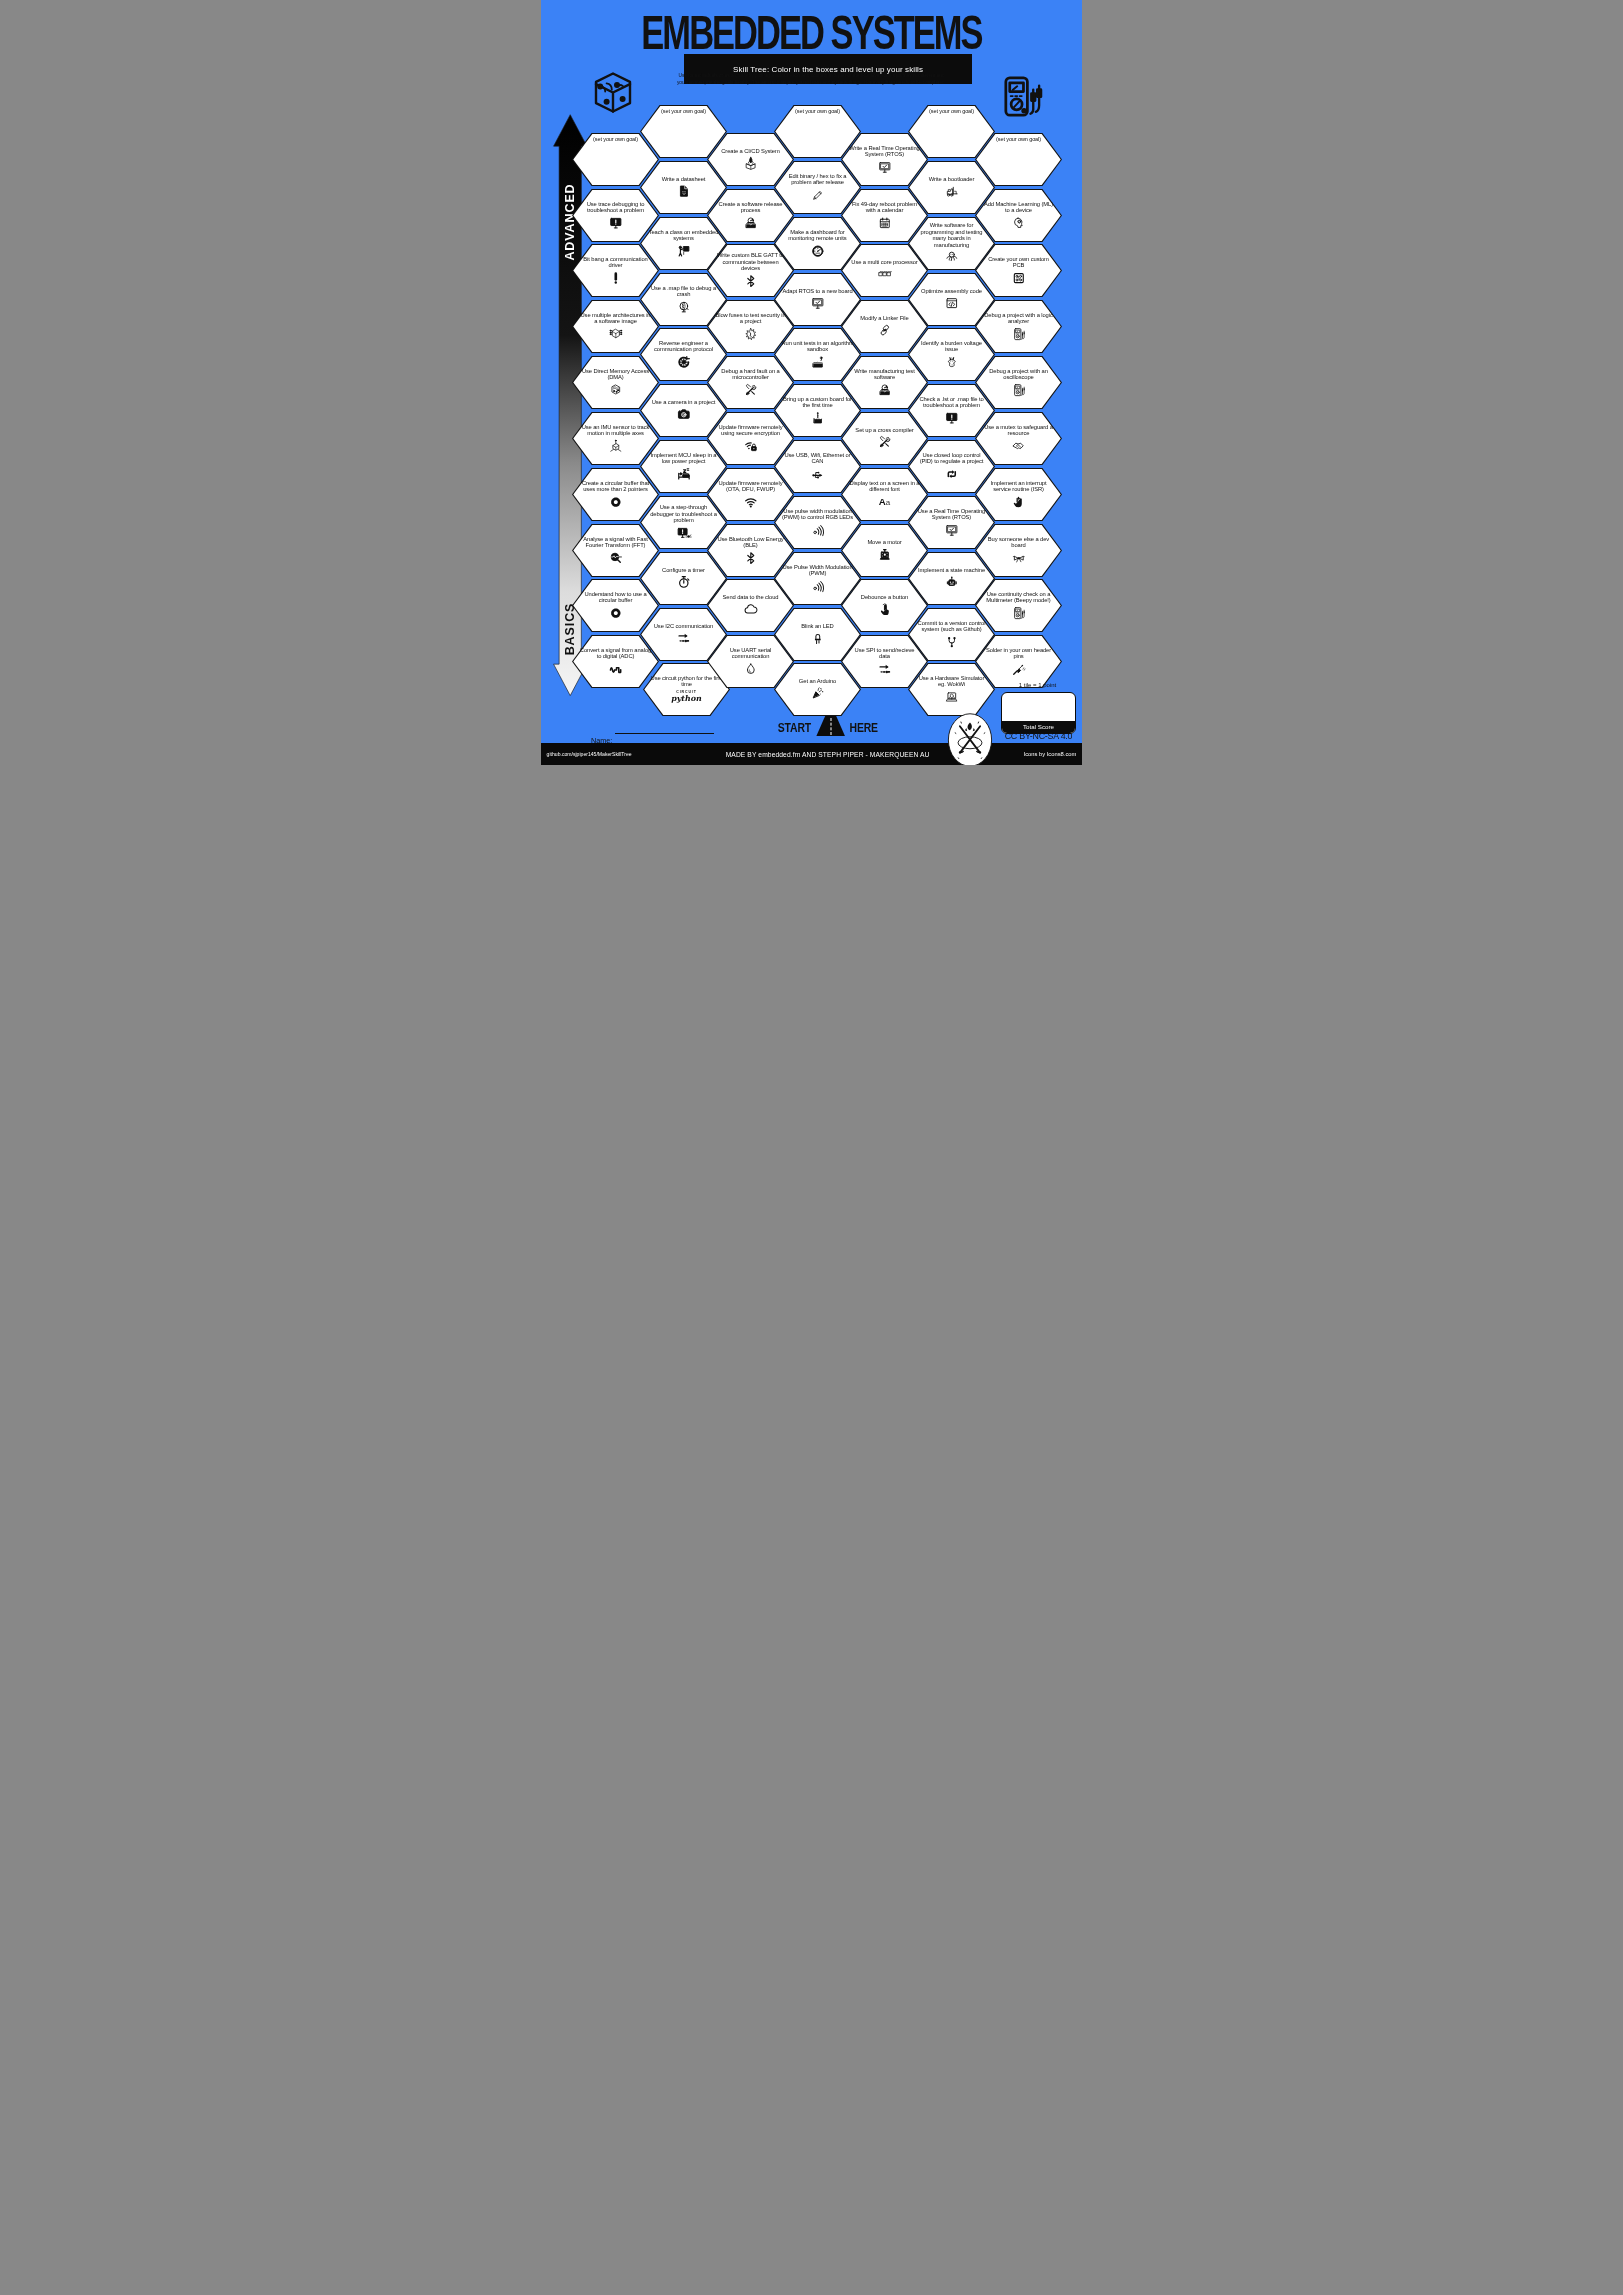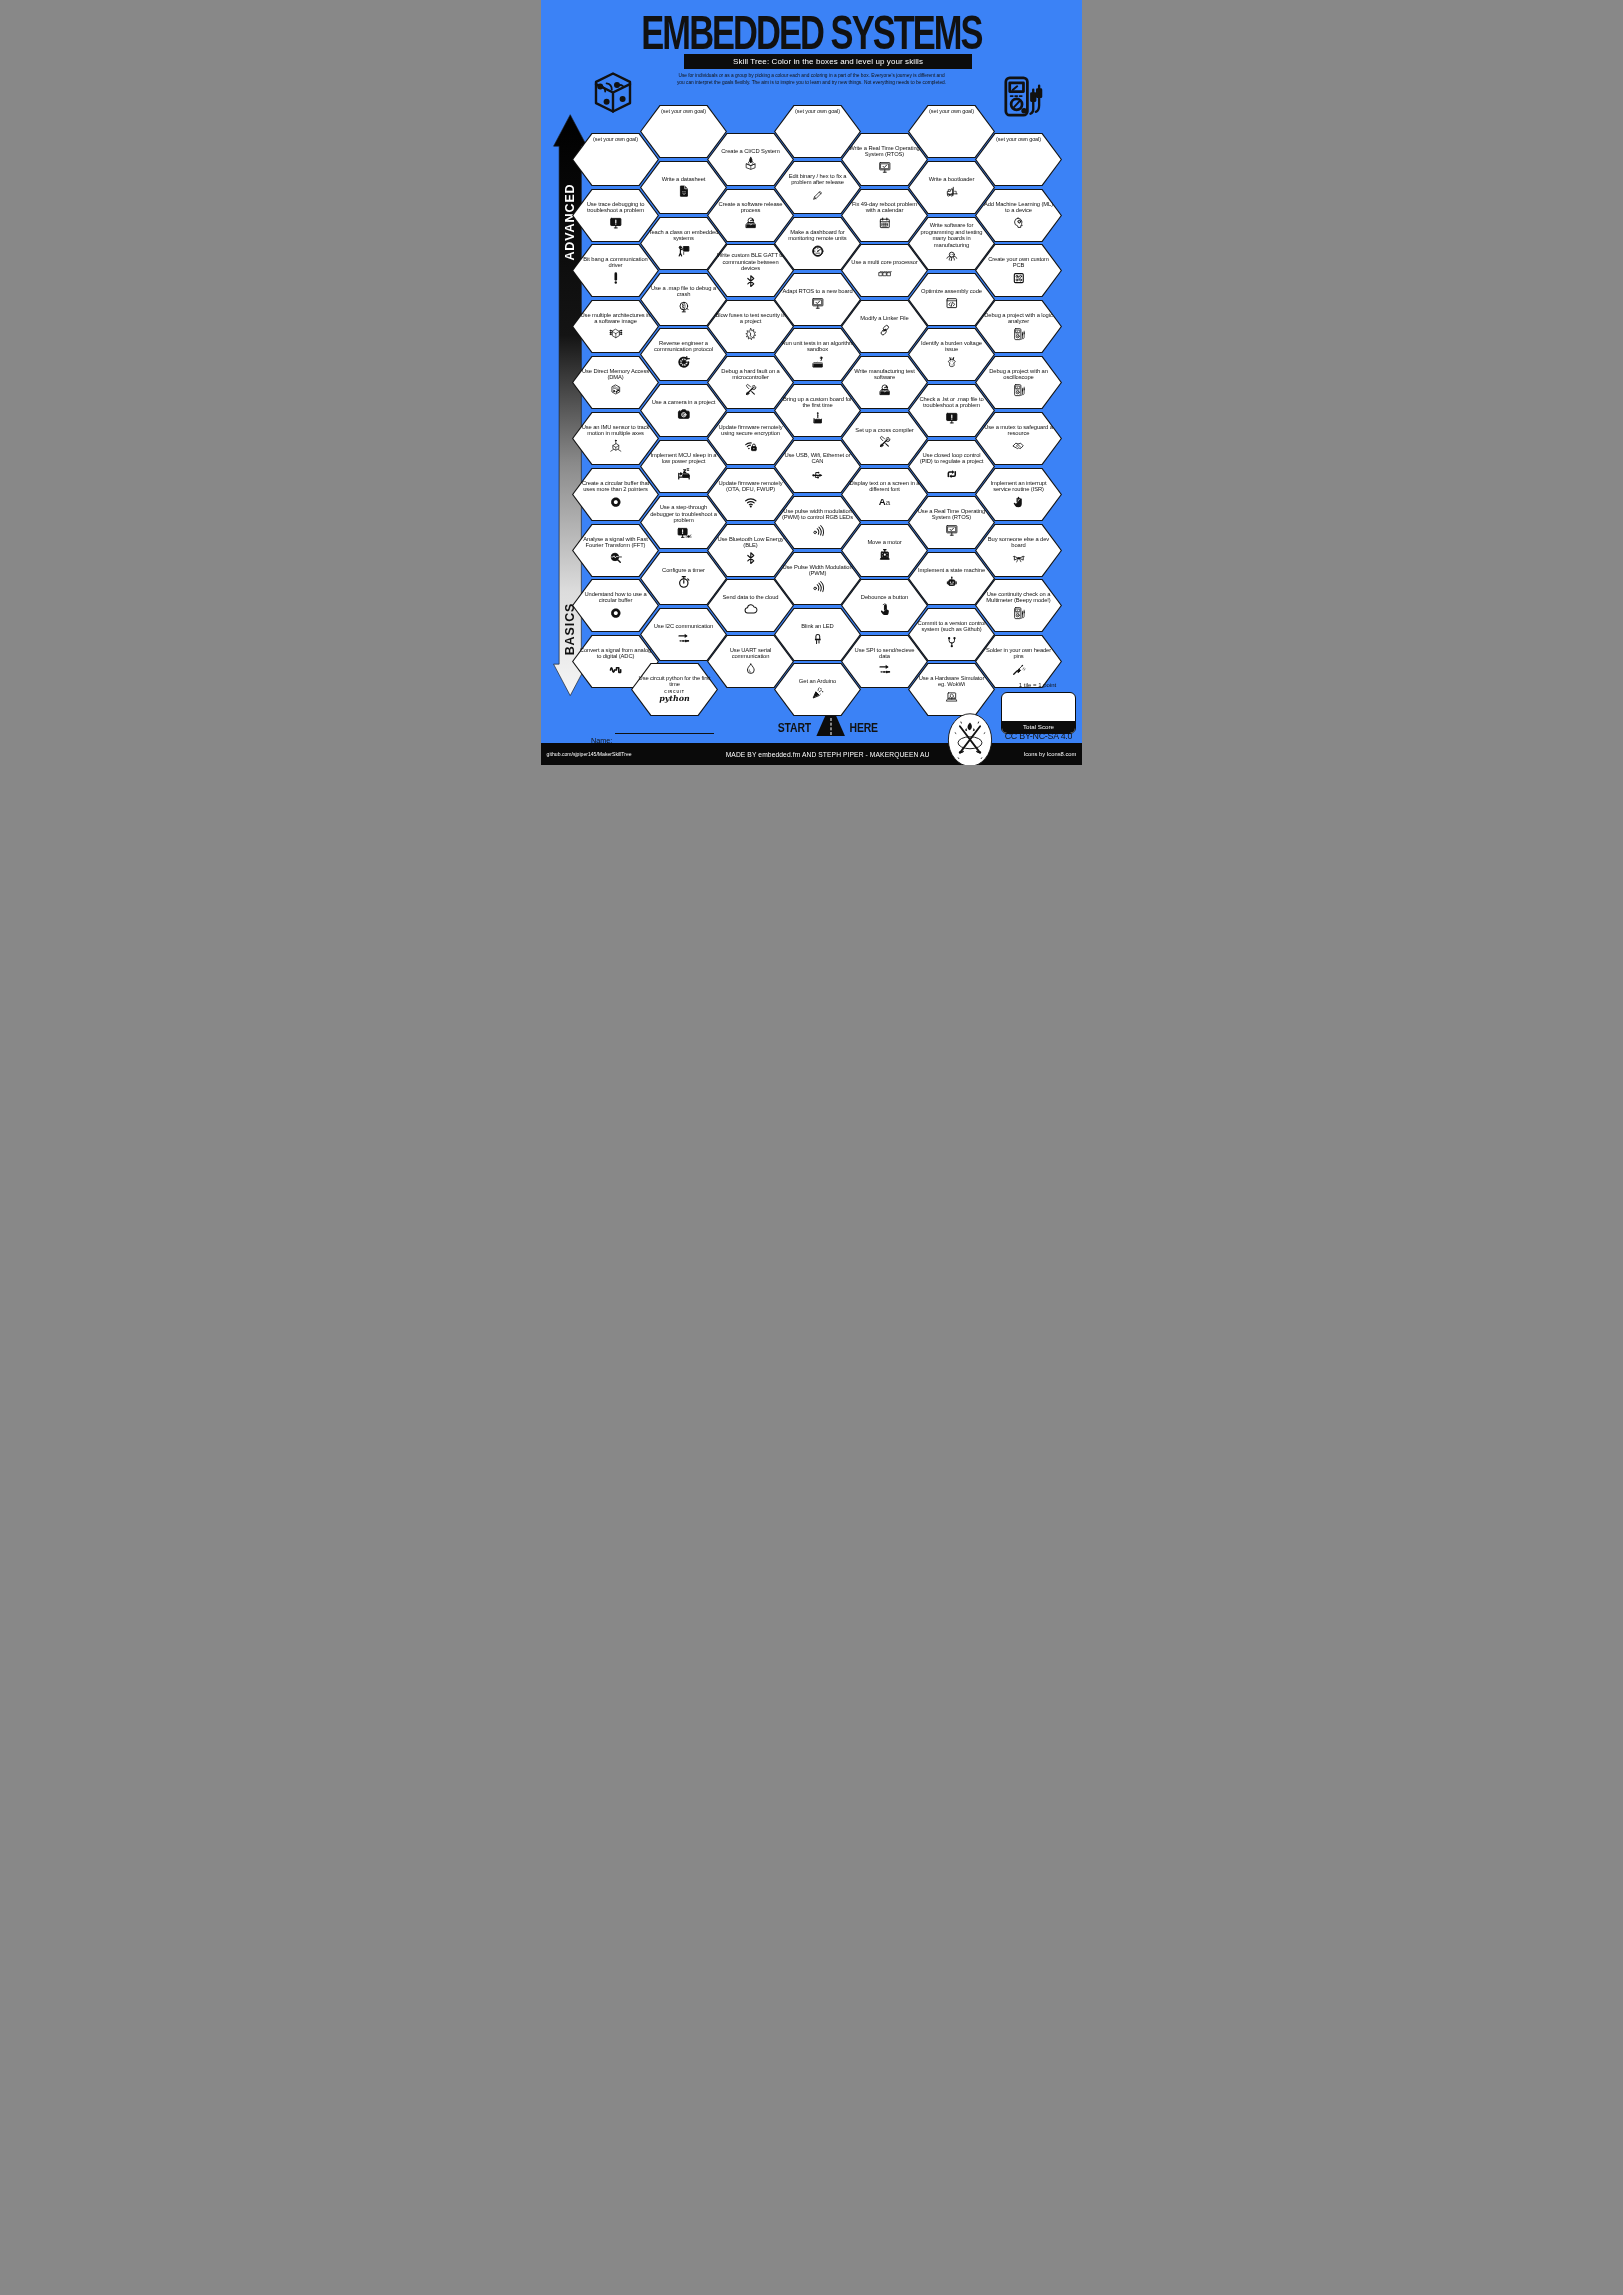--- a/index.html
+++ b/index.html
@@ -1,21 +1,21 @@
 <!DOCTYPE html>
 <html style="font-size:7.4px"><head>
 <meta charset="utf-8">
 <style>
   html,body{margin:0;padding:0;background:#888;}
   .page{position:relative;width:541px;height:765px;margin:0 auto;background:#3b82f6;
         font-family:"Liberation Sans",sans-serif;color:#111;overflow:hidden;}
   
   .title{position:absolute;left:0;right:0;top:4.6px;text-align:center;font-weight:bold;
          font-size:41px;letter-spacing:-2.3px;transform:scale(.84,1.18);transform-origin:top center;white-space:nowrap;}
-  .banner{position:absolute;left:143px;top:54px;width:288px;height:15px;background:#0c0c0c;color:#fff;
+  .banner{position:absolute;left:143px;top:54px;width:288px;height:30px;background:#0c0c0c;color:#fff;
           display:flex;align-items:center;justify-content:center;font-size:8px;letter-spacing:0.1px;}
   .desc{position:absolute;left:135px;top:72px;width:271px;text-align:center;font-size:4.8px;line-height:1.55;}
   .logo{position:absolute;}
   .logo svg{width:100%;height:100%;}
   #logo-cube{left:48px;top:66px;width:48px;height:53px;}
   #logo-meter{left:457px;top:69px;width:47px;height:55px;}
   
   #axis-arrow{position:absolute;left:3.7px;top:111px;}
   .vlabel{position:absolute;width:148px;text-align:center;transform:rotate(-90deg);
           font-weight:bold;font-size:12.5px;letter-spacing:0.9px;}
@@ -385,21 +385,21 @@
               <path d="M13.5 4.8l5 3.5-5 3.5z" fill="currentColor" stroke="none"></path>
               <path d="M5 16.6h13.5" stroke-width="1"></path>
               <circle cx="6.8" cy="16.6" r="1.1" fill="currentColor" stroke="none"></circle>
               <circle cx="10.8" cy="16.6" r="1.6" fill="currentColor" stroke="none"></circle>
               <circle cx="15.3" cy="16.6" r="2.1" fill="currentColor" stroke="none"></circle>
               <path d="M18.2 16.6h1.6" stroke-width="2.6"></path>
             </svg>
           </span>
         </div>
       </div>
-      <div class="hex" style="left: 90px; top: 663px;">
+      <div class="hex" style="left: 102px; top: 663px;">
         <div class="hb"></div>
         <div class="hf"></div>
       <div class="hc">
           <span class="lbl">Use circuit python for the first time</span>
           <span class="ic">
             <span class="cp"><i>CIRCUIT</i><b>python</b></span>
           </span>
         </div>
       </div>
       <div class="hex" style="left: 166px; top: 133px;">

